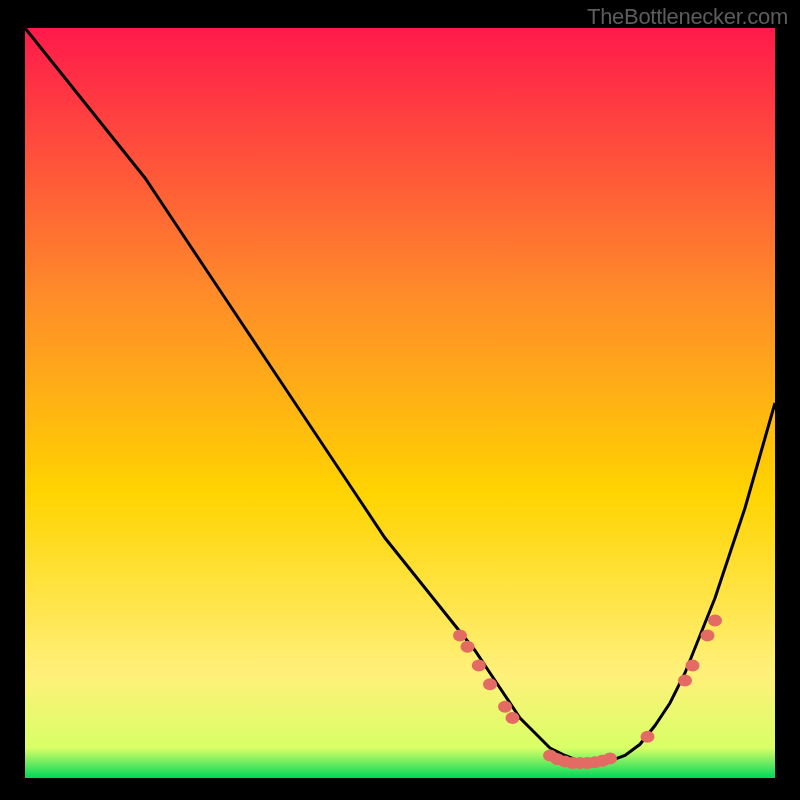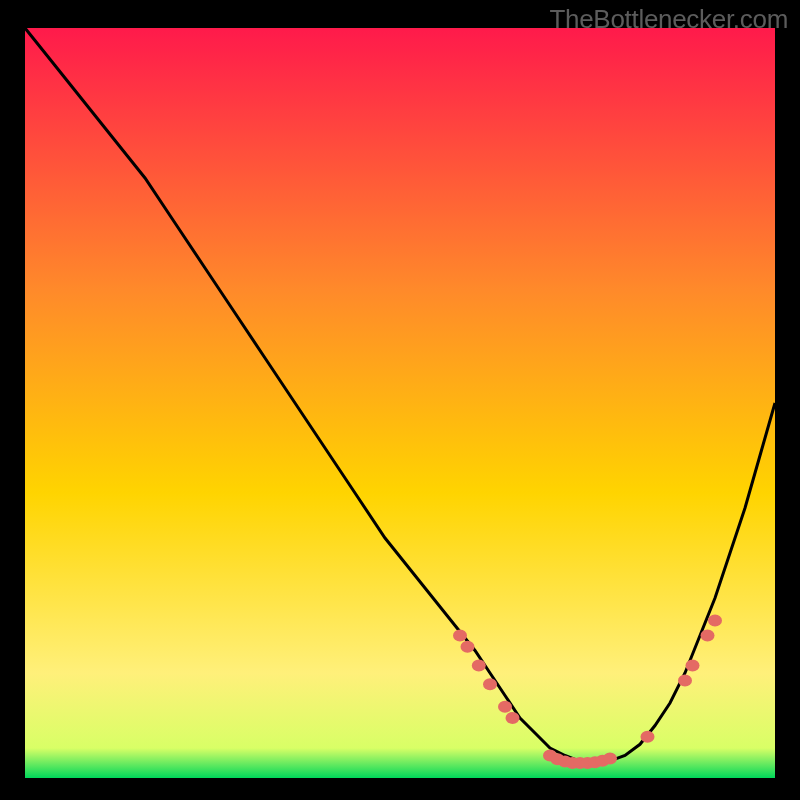--- a/index.html
+++ b/index.html
@@ -24,21 +24,21 @@
     left: 0;
     top: 0;
     width: 750px;
     height: 750px;
   }
   .attribution {
     position: absolute;
     top: 4px;
     right: 12px;
     color: #5c5c5c;
-    font-size: 26px;
+    font-size: 22px;
     font-weight: 500;
     letter-spacing: -0.3px;
   }
   svg { display: block; }
 </style>
 </head>
 <body>
 
 <div class="attribution">TheBottlenecker.com</div>
 

